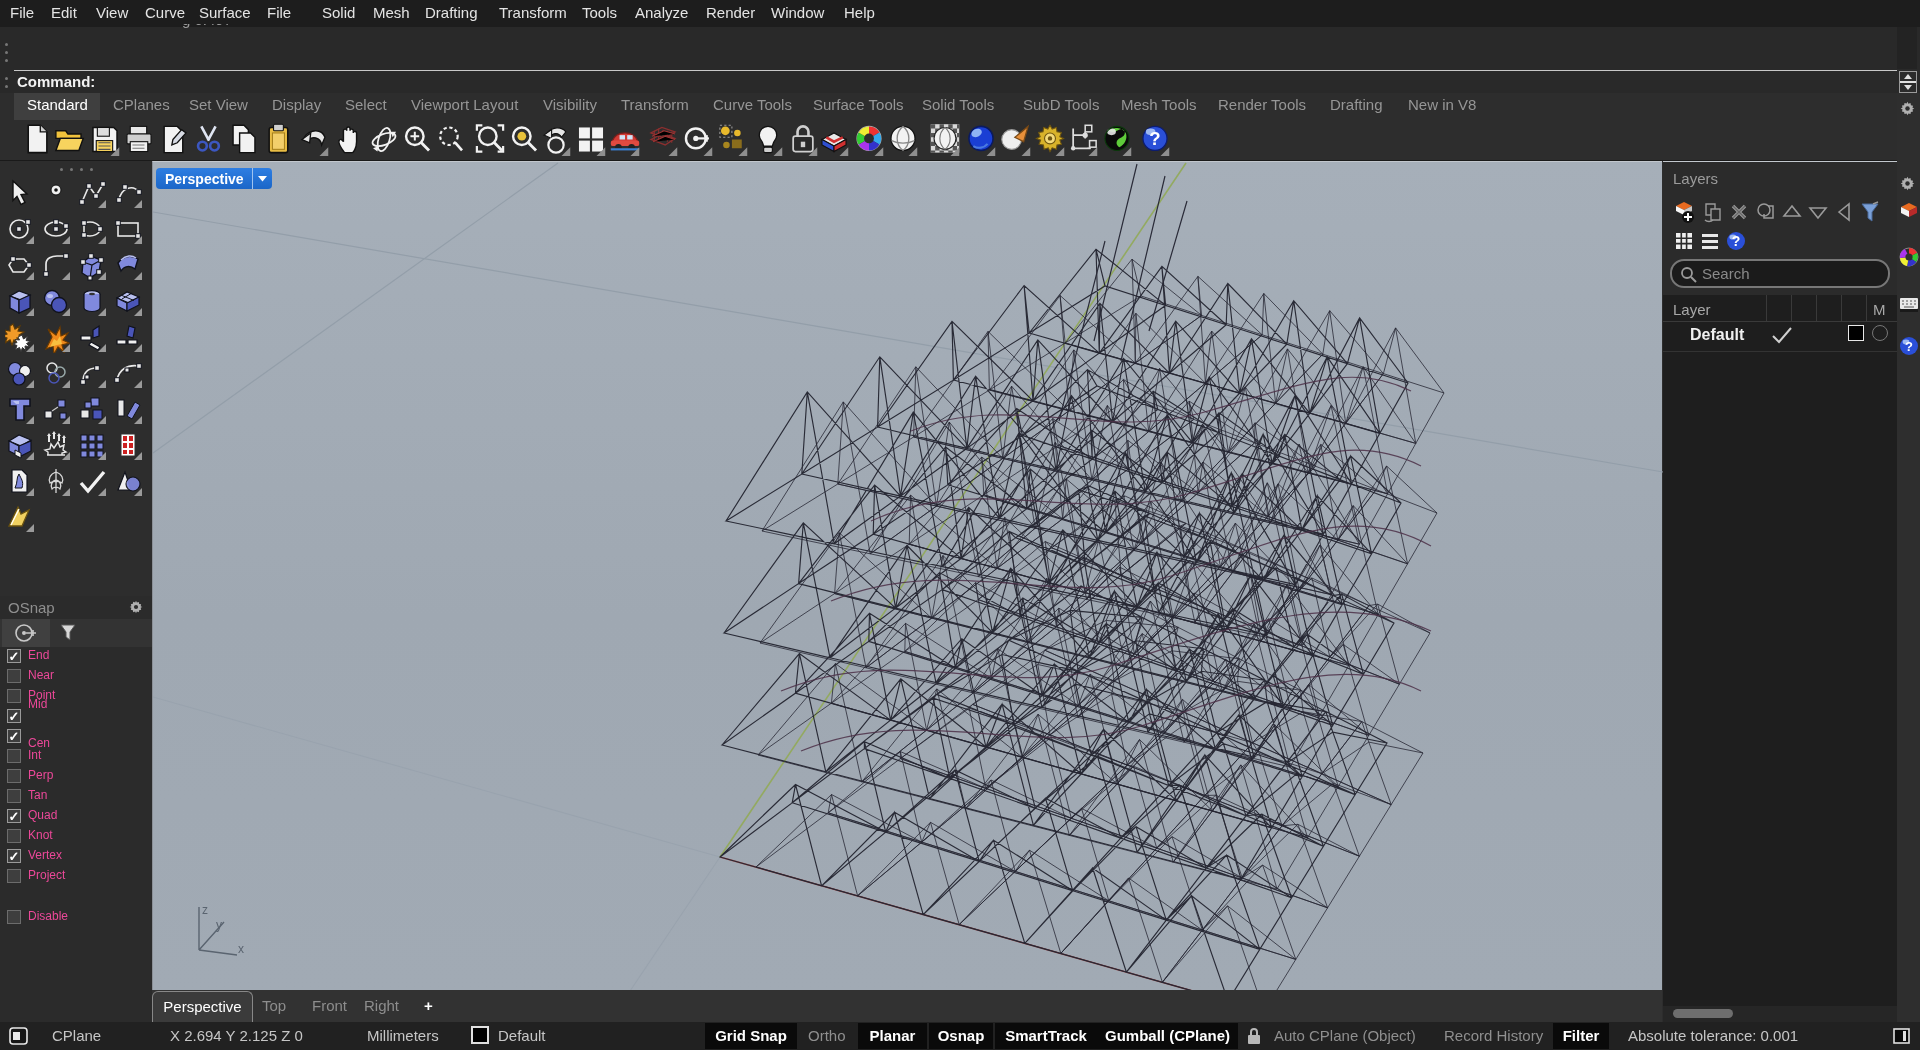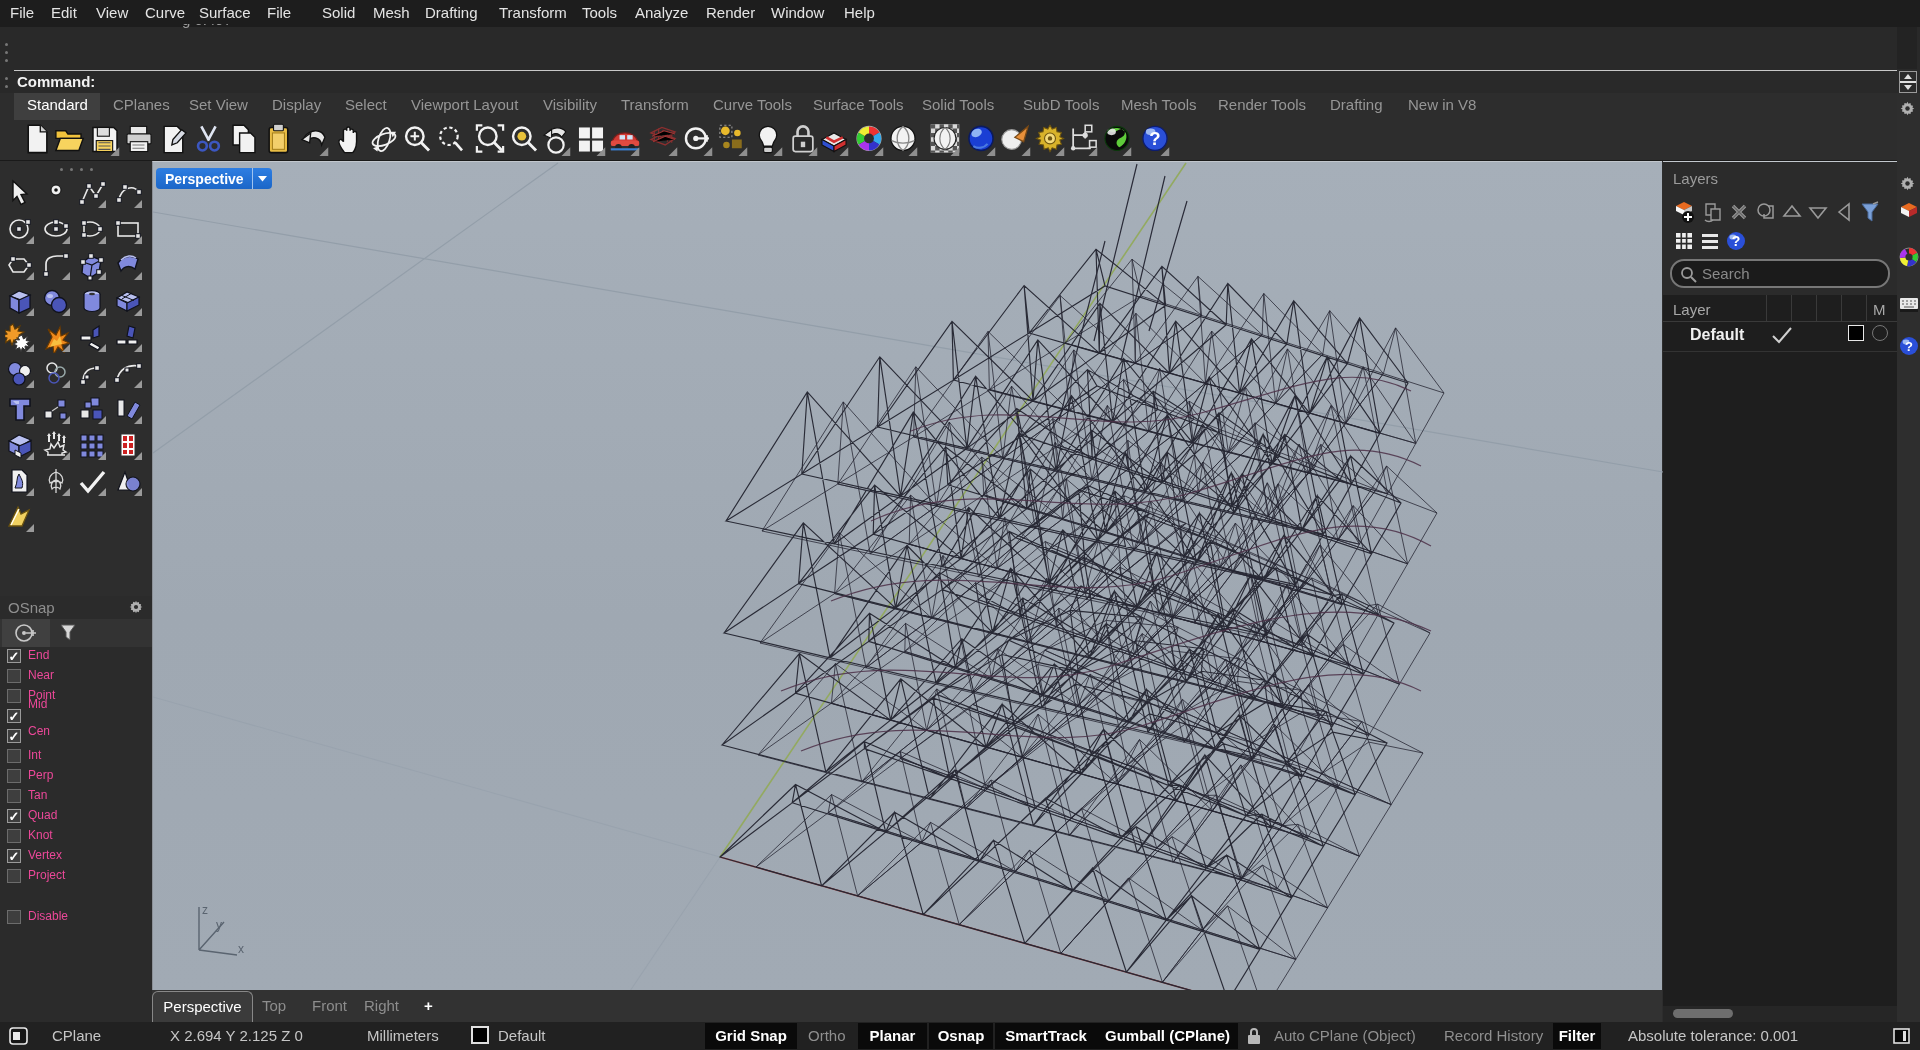--- a/index.html
+++ b/index.html
@@ -547,21 +547,21 @@
       </svg>
       <div class="chk" style="top:53px">✓</div>
       <div class="cbl" style="top:52px">End</div>
       <div class="cb" style="top:73px"></div>
       <div class="cbl" style="top:72px">Near</div>
       <div class="cb" style="top:93px"></div>
       <div class="cbl" style="top:92px">Point</div>
       <div class="chk" style="top:113px">✓</div>
       <div class="cbl" style="top:101px">Mid</div>
       <div class="chk" style="top:133px">✓</div>
-      <div class="cbl" style="top:128px">Cen</div>
+      <div class="cbl" style="top:140px">Cen</div>
       <div class="cb" style="top:153px"></div>
       <div class="cbl" style="top:152px">Int</div>
       <div class="cb" style="top:173px"></div>
       <div class="cbl" style="top:172px">Perp</div>
       <div class="cb" style="top:193px"></div>
       <div class="cbl" style="top:192px">Tan</div>
       <div class="chk" style="top:213px">✓</div>
       <div class="cbl" style="top:212px">Quad</div>
       <div class="cb" style="top:233px"></div>
       <div class="cbl" style="top:232px">Knot</div>
@@ -740,18 +740,18 @@
     <span class="pill" style="left:858px;width:69px">Planar</span>
     <span class="pill" style="left:929px;width:64px">Osnap</span>
     <span class="pill" style="left:995px;width:102px">SmartTrack</span>
     <span class="pill" style="left:1097px;width:141px">Gumball (CPlane)</span>
     <svg class="abs" style="left:1246px;top:5px" width="16" height="18" viewBox="0 0 16 18">
       <rect x="2" y="8" width="12" height="9" rx="1" fill="#b8b8b8"></rect>
       <path d="M5 8V5a3 3 0 0 1 6 0v3" fill="none" stroke="#b8b8b8" stroke-width="2"></path>
     </svg>
     <span class="it dim" style="left:1274px">Auto CPlane (Object)</span>
     <span class="it dim" style="left:1444px">Record History</span>
-    <span class="pill" style="left:1553px;width:48px">Filter</span>
+    <span class="pill" style="left:1553px;width:56px">Filter</span>
     <span class="it" style="left:1628px">Absolute tolerance: 0.001</span>
     <svg class="abs" style="left:1893px;top:6px" width="17" height="16" viewBox="0 0 17 16">
       <rect x="1" y="1" width="15" height="14" fill="#0a0a0a" stroke="#e0e0e0" stroke-width="1.6"></rect>
       <rect x="10" y="3" width="3" height="10" fill="#e0e0e0"></rect>
     </svg>
   </div>
 </body></html>

